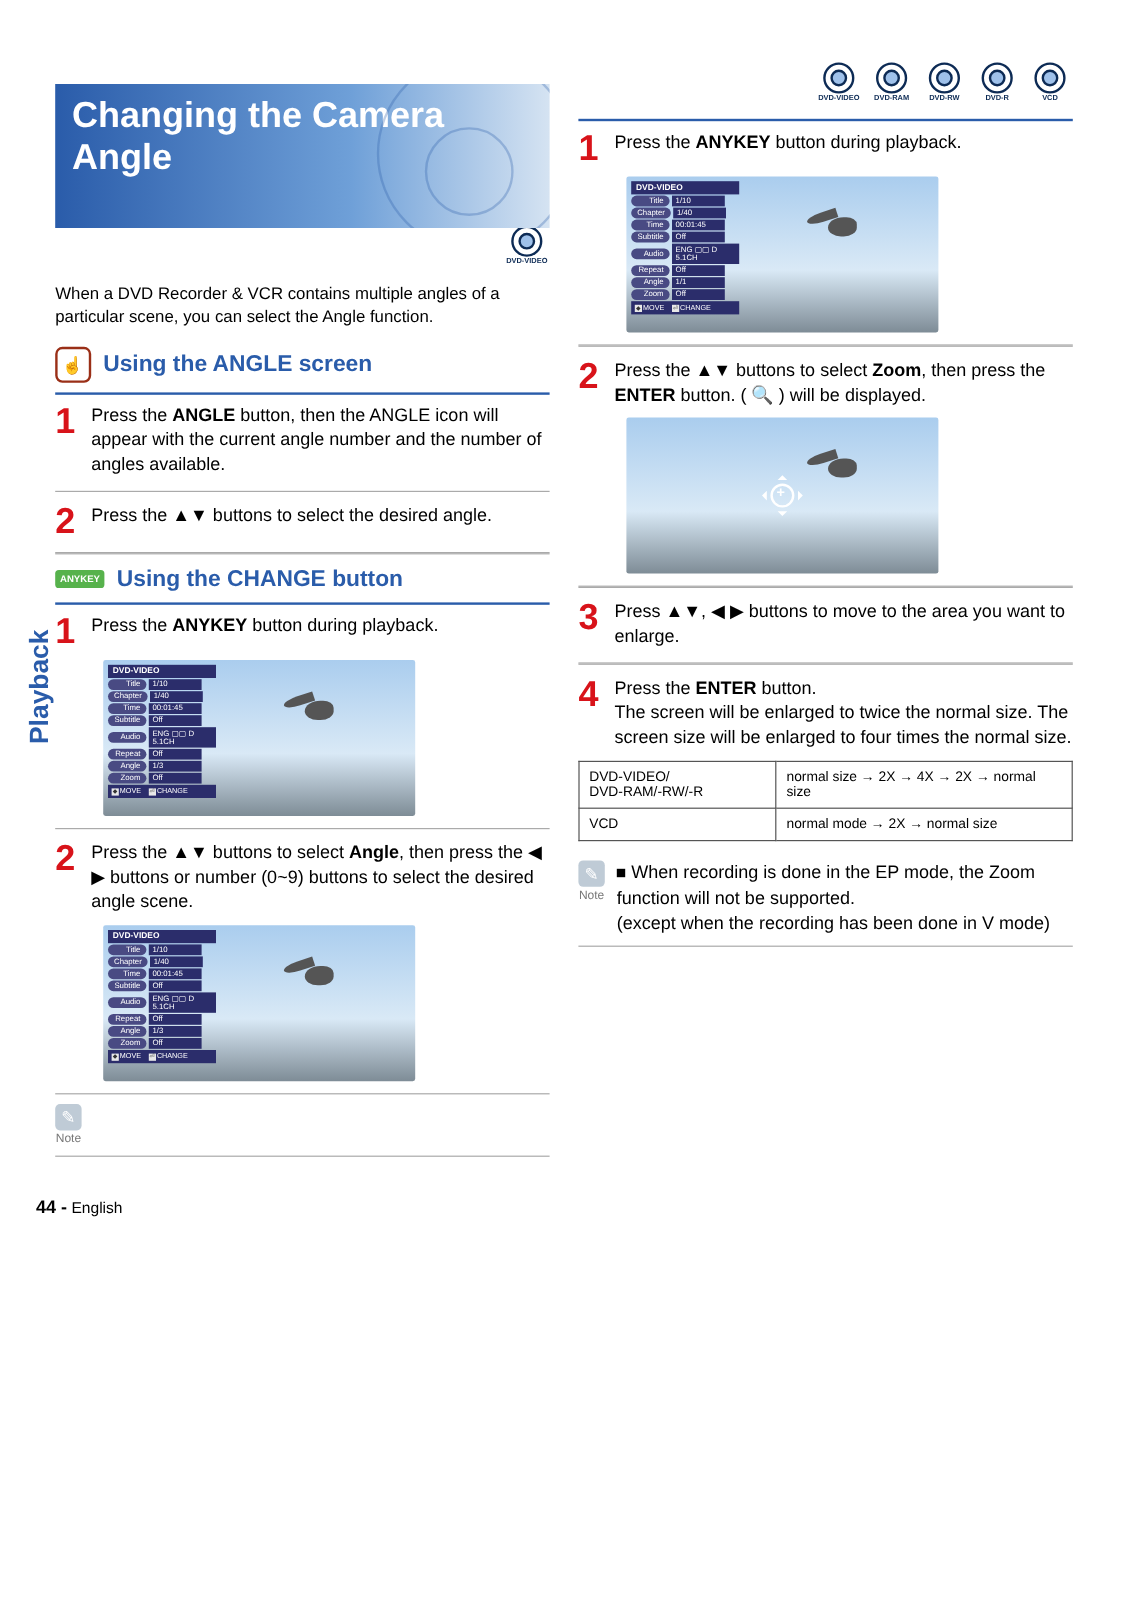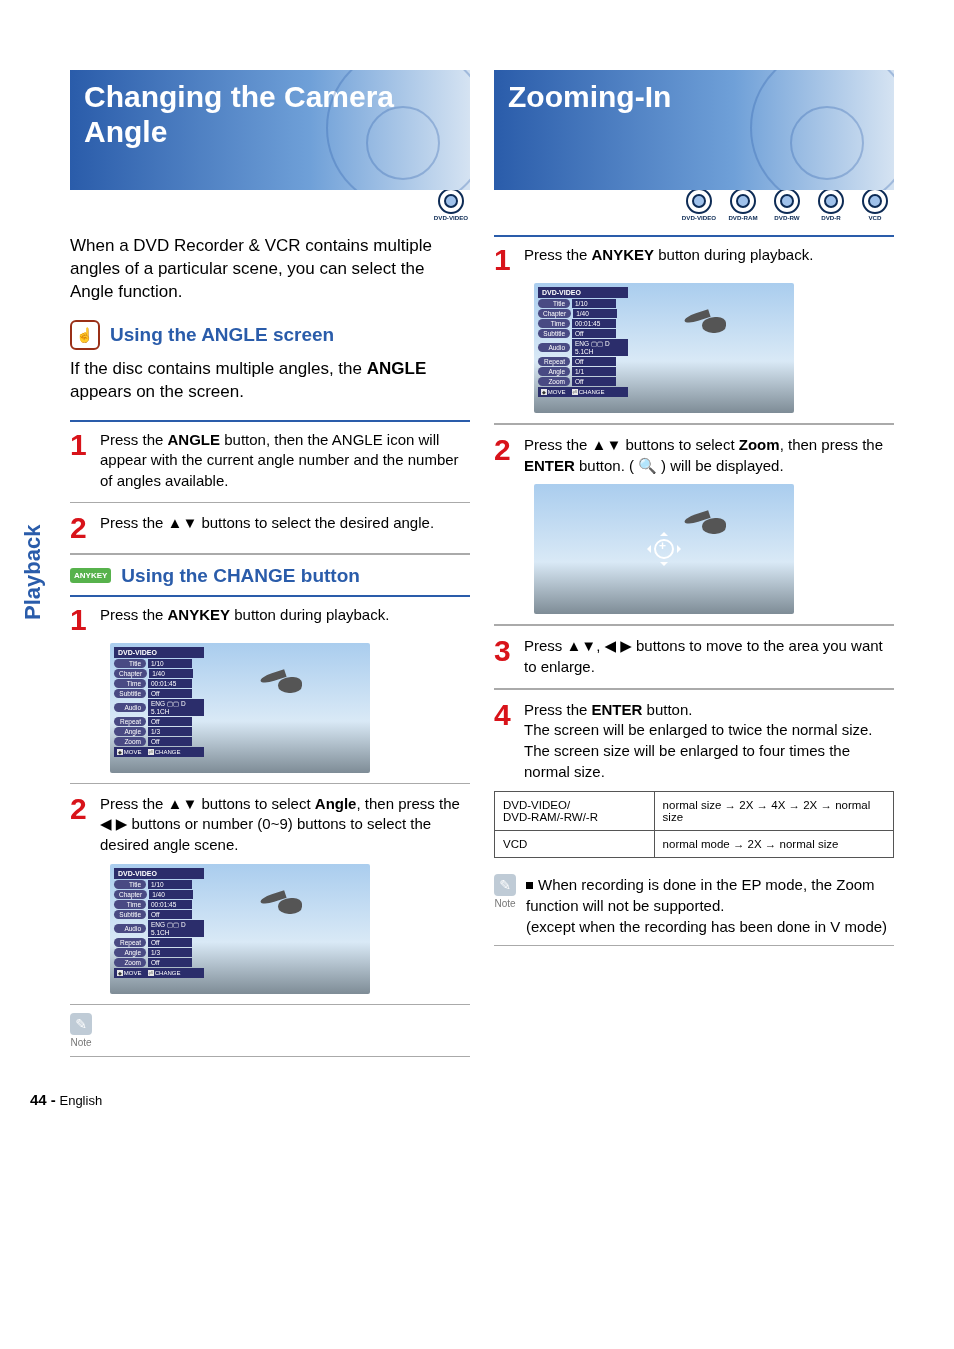--- a/index.html
+++ b/index.html
@@ -18,21 +18,21 @@
     top: 620px;
     transform: rotate(-90deg);
     transform-origin: left top;
     font-weight: bold;
     font-size: 22px;
     color: #2a5caa;
   }
   .two-cols {
     display: flex;
     gap: 24px;
-    margin-left: 40px;
+    margin-left: 16px;
     justify-content: space-between;
   }
   .col { flex: 1 1 0; min-width: 0; }
   .section-title-wrap {
     position: relative;
     background: linear-gradient(to right, #2a5caa 0%, #6fa0d8 60%, #d5e3f2 100%);
     border-radius: 0 0 0 0;
     padding: 10px 14px 34px 14px;
     margin-bottom: 16px;
     min-height: 120px;
@@ -69,21 +69,21 @@
   }
   .disc-badge .d{
     width:26px;height:26px;border-radius:50%;
     border:2px solid #0d2b55;
     display:flex;align-items:center;justify-content:center;
   }
   .disc-badge .d .inner{
     width:14px;height:14px;border-radius:50%;
     border:2px solid #0d2b55; background:#9fc1ea;
   }
-  .intro { font-size: 17px; margin-bottom: 16px; line-height:1.35; }
+  .intro { font-size: 14px; margin-bottom: 16px; line-height:1.35; }
   .h-row{display:flex;align-items:center;gap:10px;margin:6px 0 8px 0;}
   .hand-icon{
     width:30px;height:30px;border:2px solid #9a2f17;border-radius:6px;
     display:flex;align-items:center;justify-content:center;color:#9a2f17;font-size:14px;
   }
   .h2{
     font-size:19px;font-weight:bold;color:#2a5caa;
   }
   .underline{border-bottom:2px solid #2a5caa;margin-bottom:8px;}
   .step{display:flex;gap:8px;margin:2px 0 8px 0;}
@@ -170,21 +170,20 @@
           </div>
           <span>DVD-VIDEO</span>
         </div>
     </div>
     <p class="intro">When a DVD Recorder &amp; VCR contains multiple angles of a particular scene, you can select the Angle function.</p>
 
     <div class="h-row">
       <div class="hand-icon">☝</div>
       <div class="h2">Using the ANGLE screen</div>
     </div>
-    <p class="intro">If the disc contains multiple angles, the <b>ANGLE</b> appears on the screen.</p>
     <div class="underline"></div>
 
     <div class="step">
       <div class="num">1</div>
       <div class="txt">Press the <b>ANGLE</b> button, then the ANGLE icon will appear with the current angle number and the number of angles available.</div>
     </div>
     <div class="sep1"></div>
     <div class="step">
       <div class="num">2</div>
       <div class="txt">Press the ▲▼ buttons  to select the desired angle.</div>
@@ -298,23 +297,20 @@
       <div class="note-col">
         <div class="note-ic">✎</div>
         <div class="note-lbl">Note</div>
       </div>
       <div class="note-txt">
       </div>
     </div>
   </div>
 
   <div class="col">
-    <div class="section-title-wrap">
-      <div class="section-title">Zooming-In</div>
-    </div>
     <div class="disc-row">
       <div class="disc-badge">
           <div class="d">
             <div class="inner"></div>
           </div>
           <span>DVD-VIDEO</span>
         </div>
       <div class="disc-badge">
           <div class="d">
             <div class="inner"></div>

